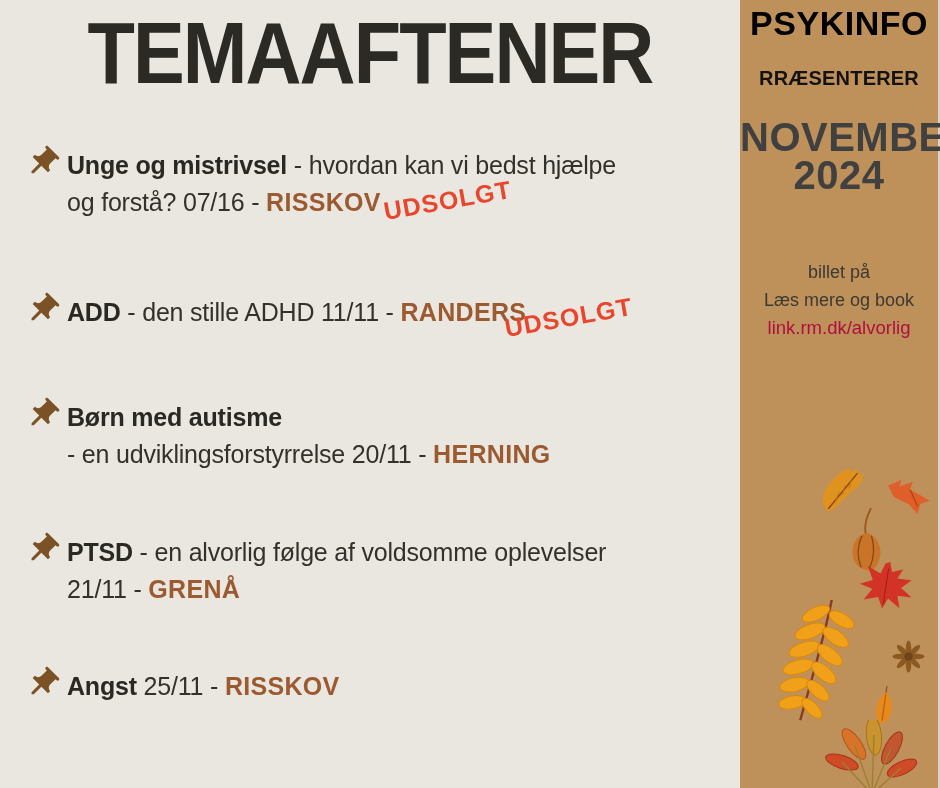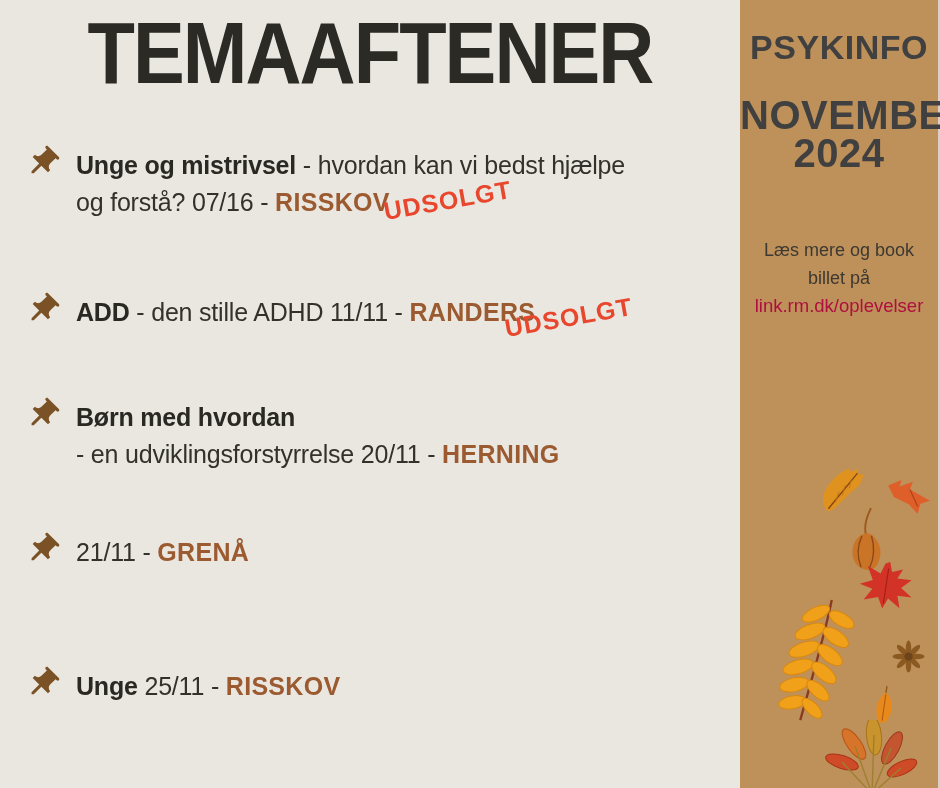--- a/index.html
+++ b/index.html
@@ -8,39 +8,39 @@
     font-family:"Liberation Sans","DejaVu Sans",sans-serif;
     background:#eae7e1;
   }
   
   .left-pane{position:absolute;left:0;top:0;width:684px;height:788px;background:#eae7e1;}
   .poster-title{
     position:absolute;left:0;top:2px;width:740px;text-align:center;
     font-size:80px;font-weight:bold;letter-spacing:-2px;color:#2b2a24;
     transform:scale(0.97,1.08);transform-origin:top center;line-height:96px;
   }
-  .event{position:absolute;left:24px;display:flex;gap:15px;}
+  .event{position:absolute;left:24px;display:flex;gap:6px;}
   .pin{width:37px;height:37px;flex:none;margin-top:-3px;}
   .pin svg{width:100%;height:100%;display:block;}
   .event-text{font-size:25px;line-height:37px;color:#33312b;letter-spacing:-0.2px;}
   .line{white-space:pre;}
   .seg-bold{font-weight:bold;color:#2a2823;}
   .seg-normal{color:#33312b;}
   .seg-location{font-weight:bold;color:#9b5a30;letter-spacing:0.3px;text-align:center;}
   .stamp{
     position:absolute;font-weight:bold;font-size:25px;color:#e8472e;
     letter-spacing:1px;transform:rotate(-10deg);white-space:nowrap;
   }
   
   .sidebar{
     position:absolute;left:740px;top:0;width:200px;height:788px;
     background:#bf915a;box-sizing:border-box;border-right:2px solid #d8d2c8;
     text-align:center;
   }
-  .brand{margin-top:24px;font-size:34px;line-height:46px;font-weight:bold;color:#404040;letter-spacing:0.5px;}
+  .brand{font-size:34px;line-height:46px;font-weight:bold;color:#000000;letter-spacing:0.5px;}
   .presents{margin-top:18px;font-size:20px;line-height:28px;font-weight:bold;color:#14120e;letter-spacing:0.2px;}
   .month-year{margin-top:26px;font-size:40px;line-height:38px;font-weight:bold;color:#404040;letter-spacing:0.5px;}
   .cta{margin-top:64px;font-size:18px;line-height:28px;color:#3c3832;}
   .cta-link{font-size:18.5px;line-height:28px;color:#ae0f3f;white-space:nowrap;}
   
   .leaves{position:absolute;inset:0;pointer-events:none;}
   .leaf{position:absolute;}
   .leaf svg{width:100%;height:100%;display:block;}
 </style>
 </head>
@@ -80,64 +80,66 @@
         <span class="stamp" style="left: 504px; top: 303px;">UDSOLGT</span>
         <div class="event" style="top: 399px;">
           <span class="pin">
             <svg viewBox="0 0 24 24">
               <g transform="rotate(45 12 12)">
                 <path d="M16 9V4h1c.55 0 1-.45 1-1s-.45-1-1-1H7c-.55 0-1 .45-1 1s.45 1 1 1h1v5c0 1.66-1.34 3-3 3v2h5.97v7l1 1 1-1v-7H19v-2c-1.66 0-3-1.34-3-3z" fill="#7a5226"></path>
               </g>
             </svg>
           </span>
           <div class="event-text">
-            <div class="line"><span class="seg-bold">Børn med hvordan</span></div>
+            <div class="line"><span class="seg-bold">Børn med autisme</span></div>
             <div class="line"><span class="seg-normal">- en udviklingsforstyrrelse 20/11 - </span><span class="seg-location">HERNING</span></div>
           </div>
         </div>
         <div class="event" style="top: 534px;">
           <span class="pin">
             <svg viewBox="0 0 24 24">
               <g transform="rotate(45 12 12)">
                 <path d="M16 9V4h1c.55 0 1-.45 1-1s-.45-1-1-1H7c-.55 0-1 .45-1 1s.45 1 1 1h1v5c0 1.66-1.34 3-3 3v2h5.97v7l1 1 1-1v-7H19v-2c-1.66 0-3-1.34-3-3z" fill="#7a5226"></path>
               </g>
             </svg>
           </span>
           <div class="event-text">
+            <div class="line"><span class="seg-bold">PTSD</span><span class="seg-normal"> - en alvorlig følge af voldsomme oplevelser</span></div>
             <div class="line"><span class="seg-normal">21/11 - </span><span class="seg-location">GRENÅ</span></div>
           </div>
         </div>
         <div class="event" style="top: 668px;">
           <span class="pin">
             <svg viewBox="0 0 24 24">
               <g transform="rotate(45 12 12)">
                 <path d="M16 9V4h1c.55 0 1-.45 1-1s-.45-1-1-1H7c-.55 0-1 .45-1 1s.45 1 1 1h1v5c0 1.66-1.34 3-3 3v2h5.97v7l1 1 1-1v-7H19v-2c-1.66 0-3-1.34-3-3z" fill="#7a5226"></path>
               </g>
             </svg>
           </span>
           <div class="event-text">
-            <div class="line"><span class="seg-bold">Unge </span><span class="seg-normal">25/11 - </span><span class="seg-location">RISSKOV</span></div>
+            <div class="line"><span class="seg-bold">Angst </span><span class="seg-normal">25/11 - </span><span class="seg-location">RISSKOV</span></div>
           </div>
         </div>
       </div>
   </div>
 
   <div class="sidebar">
     <div class="brand">
       <div>PSYKINFO</div>
     </div>
+    <div class="presents">RRÆSENTERER</div>
     <div class="month-year">
       <div>NOVEMBER</div>
       <div>2024</div>
     </div>
     <div class="cta">
+      <div>billet på</div>
       <div>Læs mere og book</div>
-      <div>billet på</div>
-    </div>
-    <div class="cta-link">link.rm.dk/oplevelser</div>
+    </div>
+    <div class="cta-link">link.rm.dk/alvorlig</div>
   </div>
 
   <div class="leaves">
       <div class="leaf" style="left: 818px; top: 462px; width: 52px; height: 54px; transform: rotate(-8deg);">
         <svg viewBox="0 0 60 60">
           <path d="M7 52 C1 42 5 30 13 23 C19 17 28 10 40 7 C38 12 42 12 50 9 C46 15 50 16 56 17 C50 22 52 27 45 30 C38 34 29 41 21 47 C16 51 11 54 7 52 Z" fill="#e0921f"></path>
           <path d="M9 50 L48 14" stroke="#8a4418" stroke-width="1.6" fill="none"></path>
           <path d="M18 44 L24 32 M27 37 L32 26 M36 30 L40 20" stroke="#c07317" stroke-width="1" fill="none"></path>
         </svg>
       </div>

